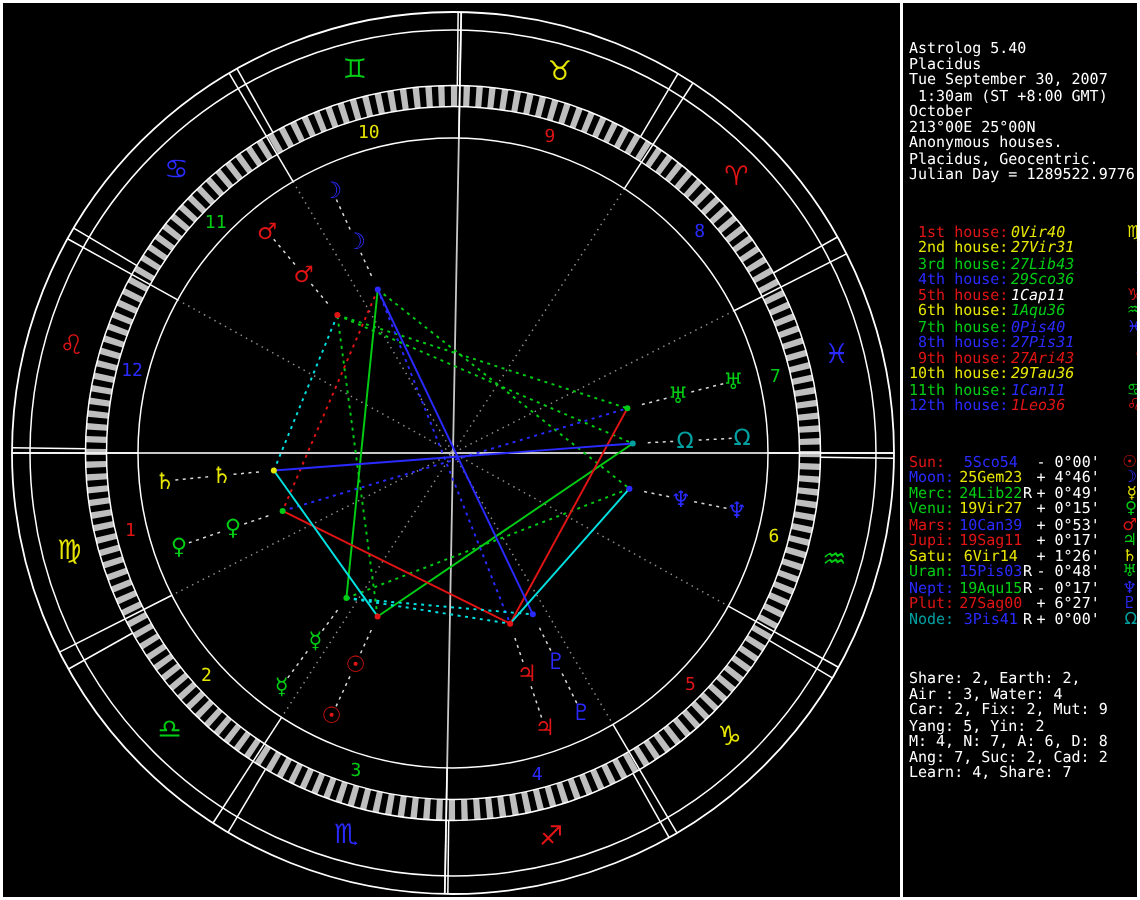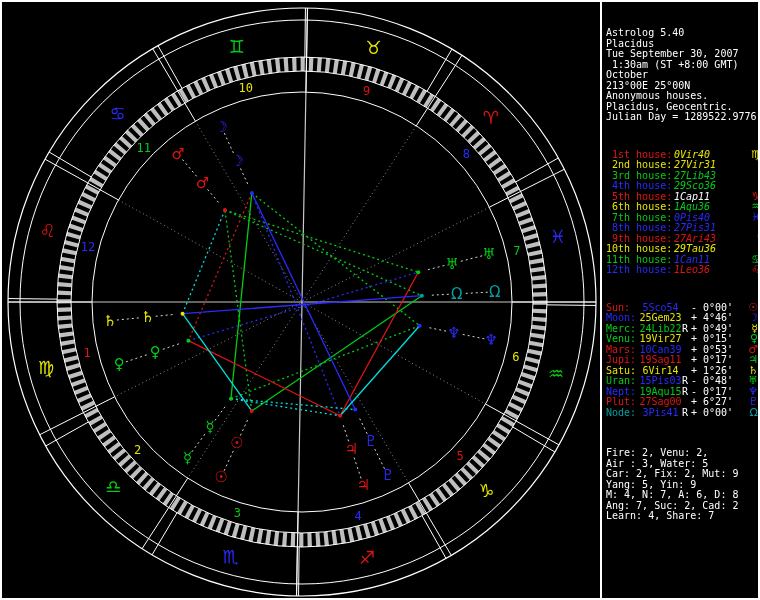--- a/index.html
+++ b/index.html
@@ -354,15 +354,15 @@
           <text x="454.7861597055484" y="291.86091137728164" fill="#00a0a0" font-size="15" text-anchor="middle" dominant-baseline="central">Ω</text>
           <circle cx="419.8344462236504" cy="293.69877009854065" r="2" fill="#00a0a0"></circle>
         </g>
       </svg>
   </div>
   <div class="separator"></div>
   <div class="panel">
     <div class="hdr" id="hdr"><div>Astrolog 5.40</div><div>Placidus</div><div>Tue September 30, 2007</div><div> 1:30am (ST +8:00 GMT)</div><div>October</div><div>213°00E 25°00N</div><div>Anonymous houses.</div><div>Placidus, Geocentric.</div><div>Julian Day = 1289522.9776</div></div>
     <div class="rows" id="houses"><div class="row hrow"><span class="lab" style="color: rgb(224, 20, 20);"> 1st house:</span><span class="val" style="color: rgb(230, 230, 0);">0Vir40</span><span class="gl" style="color: rgb(230, 230, 0);">♍</span></div><div class="row hrow"><span class="lab" style="color: rgb(230, 230, 0);"> 2nd house:</span><span class="val" style="color: rgb(230, 230, 0);">27Vir31</span><span class="gl" style="color: rgb(230, 230, 0);">♍</span></div><div class="row hrow"><span class="lab" style="color: rgb(0, 204, 20);"> 3rd house:</span><span class="val" style="color: rgb(0, 204, 20);">27Lib43</span><span class="gl" style="color: rgb(0, 204, 20);">♎</span></div><div class="row hrow"><span class="lab" style="color: rgb(42, 42, 255);"> 4th house:</span><span class="val" style="color: rgb(0, 204, 20);">29Sco36</span><span class="gl" style="color: rgb(42, 42, 255);">♏</span></div><div class="row hrow"><span class="lab" style="color: rgb(224, 20, 20);"> 5th house:</span><span class="val" style="color: rgb(255, 255, 255);">1Cap11</span><span class="gl" style="color: rgb(224, 20, 20);">♑</span></div><div class="row hrow"><span class="lab" style="color: rgb(230, 230, 0);"> 6th house:</span><span class="val" style="color: rgb(0, 204, 20);">1Aqu36</span><span class="gl" style="color: rgb(0, 204, 20);">♒</span></div><div class="row hrow"><span class="lab" style="color: rgb(0, 204, 20);"> 7th house:</span><span class="val" style="color: rgb(42, 42, 255);">0Pis40</span><span class="gl" style="color: rgb(42, 42, 255);">♓</span></div><div class="row hrow"><span class="lab" style="color: rgb(42, 42, 255);"> 8th house:</span><span class="val" style="color: rgb(42, 42, 255);">27Pis31</span><span class="gl" style="color: rgb(42, 42, 255);">♓</span></div><div class="row hrow"><span class="lab" style="color: rgb(224, 20, 20);"> 9th house:</span><span class="val" style="color: rgb(224, 20, 20);">27Ari43</span><span class="gl" style="color: rgb(224, 20, 20);">♈</span></div><div class="row hrow"><span class="lab" style="color: rgb(230, 230, 0);">10th house:</span><span class="val" style="color: rgb(230, 230, 0);">29Tau36</span><span class="gl" style="color: rgb(230, 230, 0);">♉</span></div><div class="row hrow"><span class="lab" style="color: rgb(0, 204, 20);">11th house:</span><span class="val" style="color: rgb(42, 42, 255);">1Can11</span><span class="gl" style="color: rgb(0, 204, 20);">♋</span></div><div class="row hrow"><span class="lab" style="color: rgb(42, 42, 255);">12th house:</span><span class="val" style="color: rgb(224, 20, 20);">1Leo36</span><span class="gl" style="color: rgb(224, 20, 20);">♌</span></div></div>
     <div class="rows" id="planets"><div class="row prow"><span class="lab" style="color: rgb(224, 20, 20);">Sun:</span><span class="val" style="color: rgb(42, 42, 255);">5Sco54</span><span class="retro"></span><span class="delta">- 0°00'</span><span class="gl" style="color: rgb(224, 20, 20);">☉</span></div><div class="row prow"><span class="lab" style="color: rgb(42, 42, 255);">Moon:</span><span class="val" style="color: rgb(230, 230, 0);">25Gem23</span><span class="retro"></span><span class="delta">+ 4°46'</span><span class="gl" style="color: rgb(42, 42, 255);">☽</span></div><div class="row prow"><span class="lab" style="color: rgb(0, 204, 20);">Merc:</span><span class="val" style="color: rgb(0, 204, 20);">24Lib22</span><span class="retro">R</span><span class="delta">+ 0°49'</span><span class="gl" style="color: rgb(230, 230, 0);">☿</span></div><div class="row prow"><span class="lab" style="color: rgb(0, 204, 20);">Venu:</span><span class="val" style="color: rgb(230, 230, 0);">19Vir27</span><span class="retro"></span><span class="delta">+ 0°15'</span><span class="gl" style="color: rgb(0, 204, 20);">♀</span></div><div class="row prow"><span class="lab" style="color: rgb(224, 20, 20);">Mars:</span><span class="val" style="color: rgb(42, 42, 255);">10Can39</span><span class="retro"></span><span class="delta">+ 0°53'</span><span class="gl" style="color: rgb(224, 20, 20);">♂</span></div><div class="row prow"><span class="lab" style="color: rgb(224, 20, 20);">Jupi:</span><span class="val" style="color: rgb(224, 20, 20);">19Sag11</span><span class="retro"></span><span class="delta">+ 0°17'</span><span class="gl" style="color: rgb(0, 204, 20);">♃</span></div><div class="row prow"><span class="lab" style="color: rgb(230, 230, 0);">Satu:</span><span class="val" style="color: rgb(230, 230, 0);">6Vir14</span><span class="retro"></span><span class="delta">+ 1°26'</span><span class="gl" style="color: rgb(230, 230, 0);">♄</span></div><div class="row prow"><span class="lab" style="color: rgb(0, 204, 20);">Uran:</span><span class="val" style="color: rgb(42, 42, 255);">15Pis03</span><span class="retro">R</span><span class="delta">- 0°48'</span><span class="gl" style="color: rgb(0, 204, 20);">♅</span></div><div class="row prow"><span class="lab" style="color: rgb(42, 42, 255);">Nept:</span><span class="val" style="color: rgb(0, 204, 20);">19Aqu15</span><span class="retro">R</span><span class="delta">- 0°17'</span><span class="gl" style="color: rgb(42, 42, 255);">♆</span></div><div class="row prow"><span class="lab" style="color: rgb(224, 20, 20);">Plut:</span><span class="val" style="color: rgb(224, 20, 20);">27Sag00</span><span class="retro"></span><span class="delta">+ 6°27'</span><span class="gl" style="color: rgb(42, 42, 255);">♇</span></div><div class="row prow"><span class="lab" style="color: rgb(0, 160, 160);">Node:</span><span class="val" style="color: rgb(42, 42, 255);">3Pis41</span><span class="retro">R</span><span class="delta">+ 0°00'</span><span class="gl" style="color: rgb(0, 160, 160);">Ω</span></div></div>
-    <div class="stats" id="stats"><div>Fire: 2, Venu: 2,</div><div>Air : 3, Water: 5</div><div>Car: 2, Fix: 2, Mut: 9</div><div>Yang: 5, Yin: 9</div><div>M: 4, N: 7, A: 6, D: 8</div><div>Ang: 7, Suc: 2, Cad: 2</div><div>Learn: 4, Share: 7</div></div>
+    <div class="stats" id="stats"><div>Share: 2, Earth: 2,</div><div>Air : 3, Water: 4</div><div>Car: 2, Fix: 2, Mut: 9</div><div>Yang: 5, Yin: 2</div><div>M: 4, N: 7, A: 6, D: 8</div><div>Ang: 7, Suc: 2, Cad: 2</div><div>Learn: 4, Share: 7</div></div>
   </div>
 </div>
 
 </body></html>

